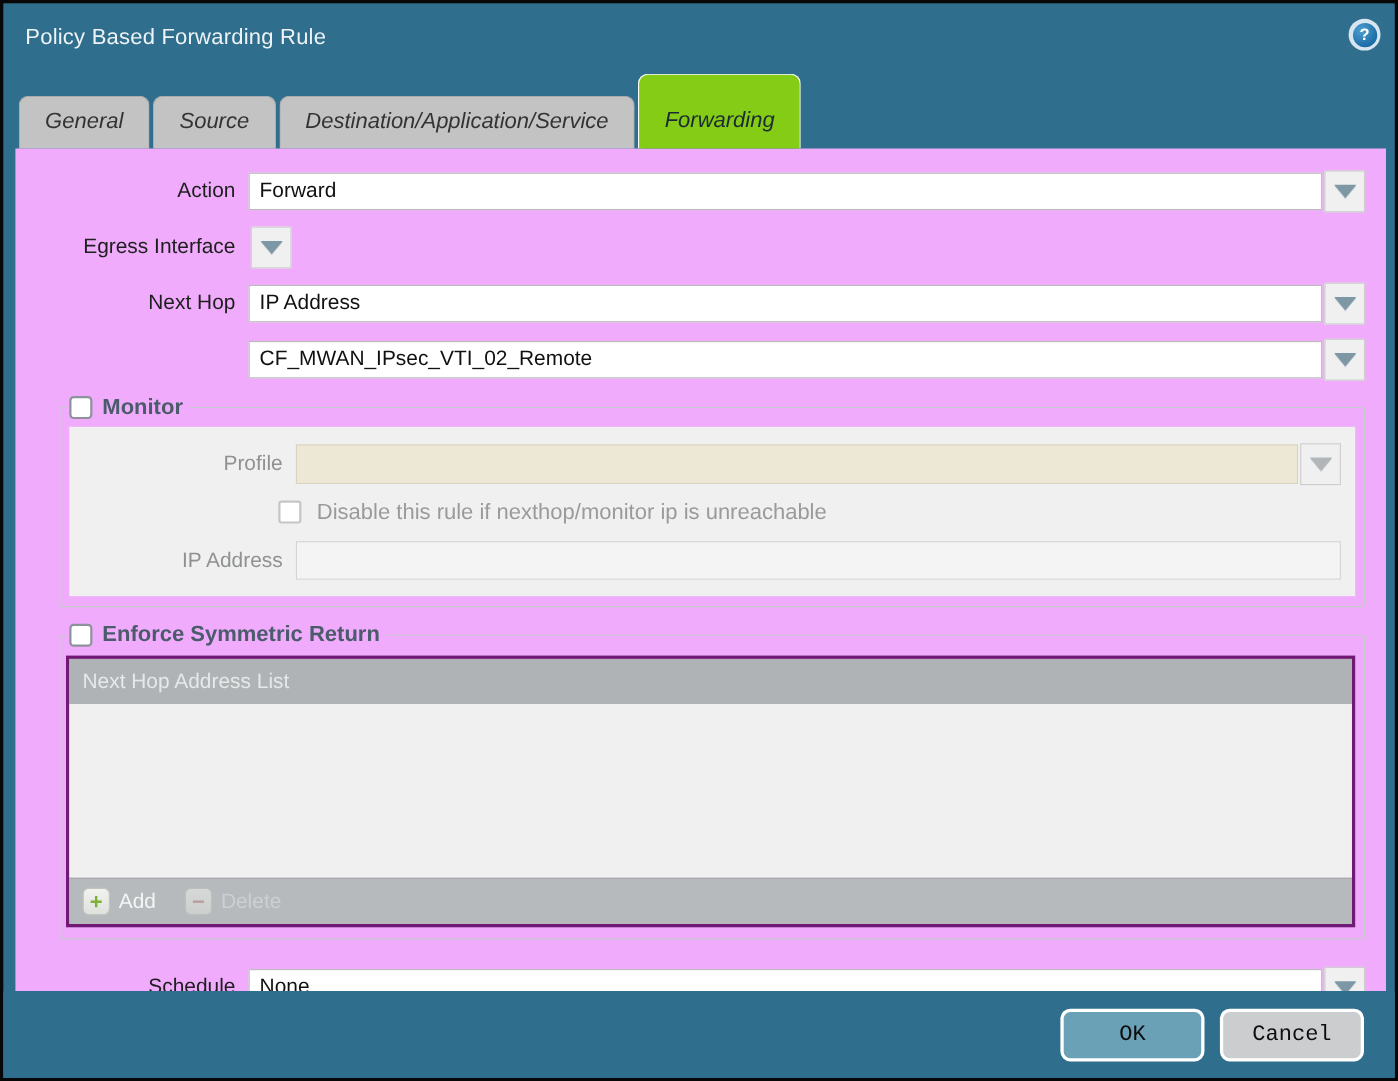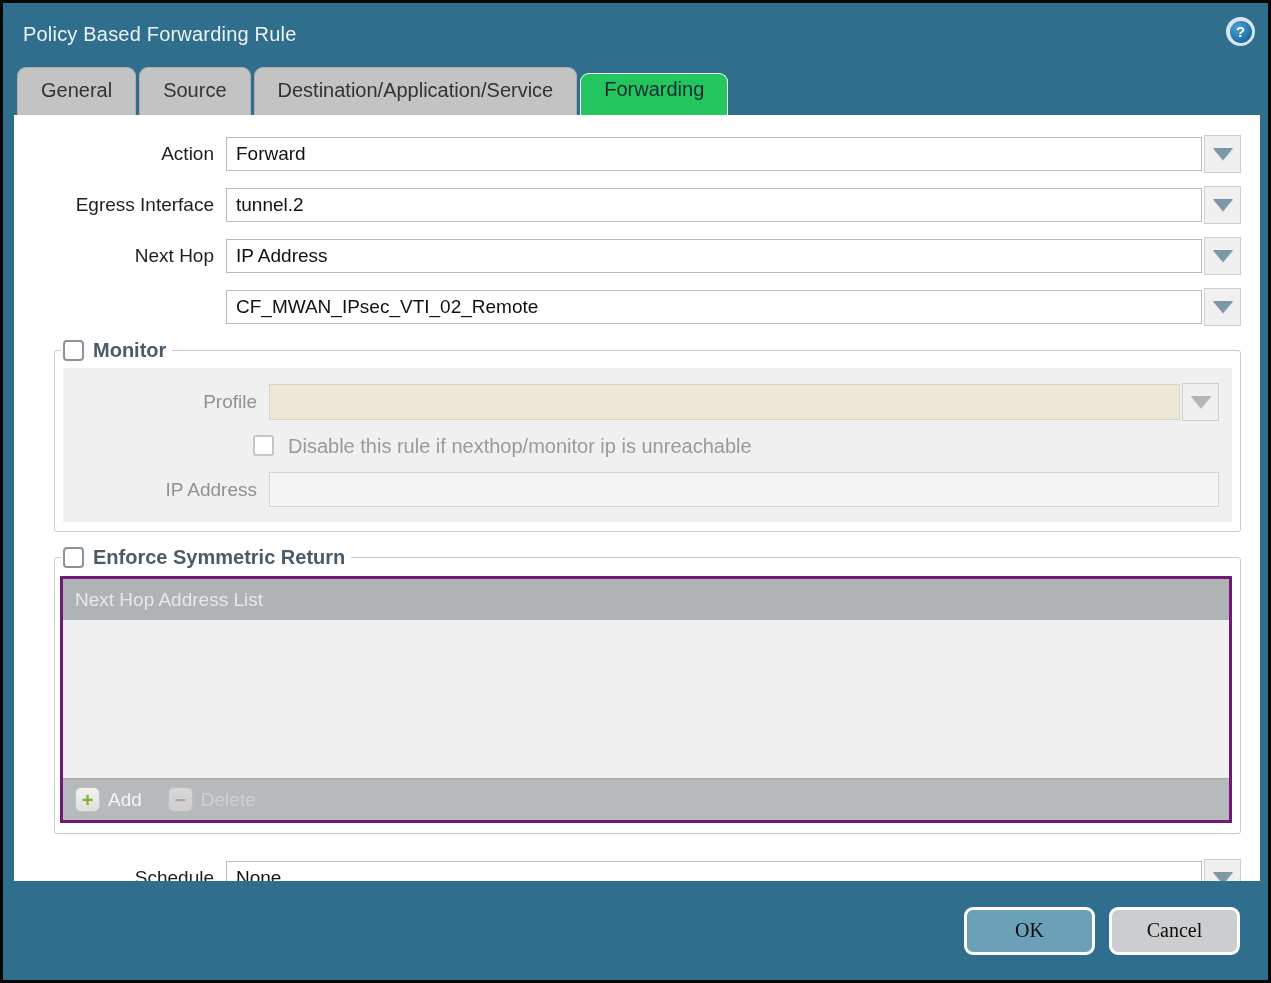--- a/index.html
+++ b/index.html
@@ -34,32 +34,32 @@
     display:flex; align-items:center; justify-content:center;
   }
 
   
   .tabbar { display:flex; align-items:flex-end; padding-left:14px; gap:3px; flex:none; }
   .tab {
     background:#c3c3c3; color:#333;
     font-size:20px; padding:11px 23px 13px 23px;
     border-radius:9px 9px 0 0;
     white-space:nowrap; cursor:pointer;
-    border:1px solid #adadad; border-bottom:none;
+    border:1px solid #adadad; border-bottom:none;font-style:italic;
   }
   .tab.active {
-    background:#22c55e; color:#1c2b33;
-    padding-top:4px; padding-bottom:14px;
+    background:#84cc16; color:#1c2b33;
+    padding-top:30px; padding-bottom:14px;
     border-color:#fff;
     position:relative; z-index:2;
   }
 
   
   .content {
-    background:#ffffff; margin:0 8px 0 11px;
+    background:#f0abfc; margin:0 8px 0 11px;
     flex:none; height:766px;
     padding:20px 6px 0 0;
     overflow:hidden;
   }
 
   .frow { display:flex; align-items:center; margin:0 0 13px 0; }
   .frow .flabel {
     width:212px; text-align:right; padding-right:12px;
     font-size:19px; color:#1e1e1e; flex:none;
   }
@@ -152,21 +152,21 @@
 
   
   .footer {
     flex:1; display:flex; align-items:center; justify-content:flex-end;
     gap:14px; padding-right:28px; background:#2f6e8d;
   }
   .btn {
     width:131px; height:48px; border-radius:9px;
     border:3px solid #fff; font-size:20px; color:#0d0d0d;
     display:flex; align-items:center; justify-content:center;
-    cursor:pointer; font-family:Liberation Serif, serif;
+    cursor:pointer; font-family:Liberation Mono, monospace;
   }
   .btn-ok { background:#6ba1b7; }
   .btn-cancel { background:#cbcdce; }
 </style>
 </head>
 <body>
 
 <div class="window">
 
   <div class="titlebar">
@@ -188,21 +188,20 @@
     <div class="frow">
       <div class="flabel">Action</div>
       <div class="finput">Forward</div>
       <div class="dd-btn">
         <div class="arrow-down"></div>
       </div>
     </div>
 
     <div class="frow">
       <div class="flabel">Egress Interface</div>
-      <div class="finput">tunnel.2</div>
       <div class="dd-btn">
         <div class="arrow-down"></div>
       </div>
     </div>
 
     <div class="frow">
       <div class="flabel">Next Hop</div>
       <div class="finput">IP Address</div>
       <div class="dd-btn">
         <div class="arrow-down"></div>

